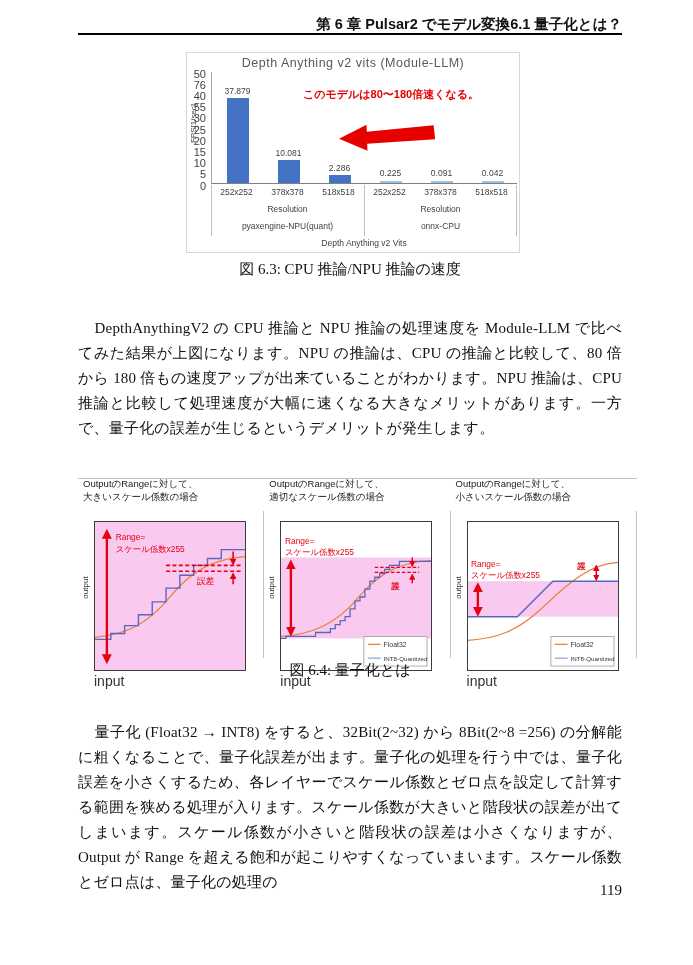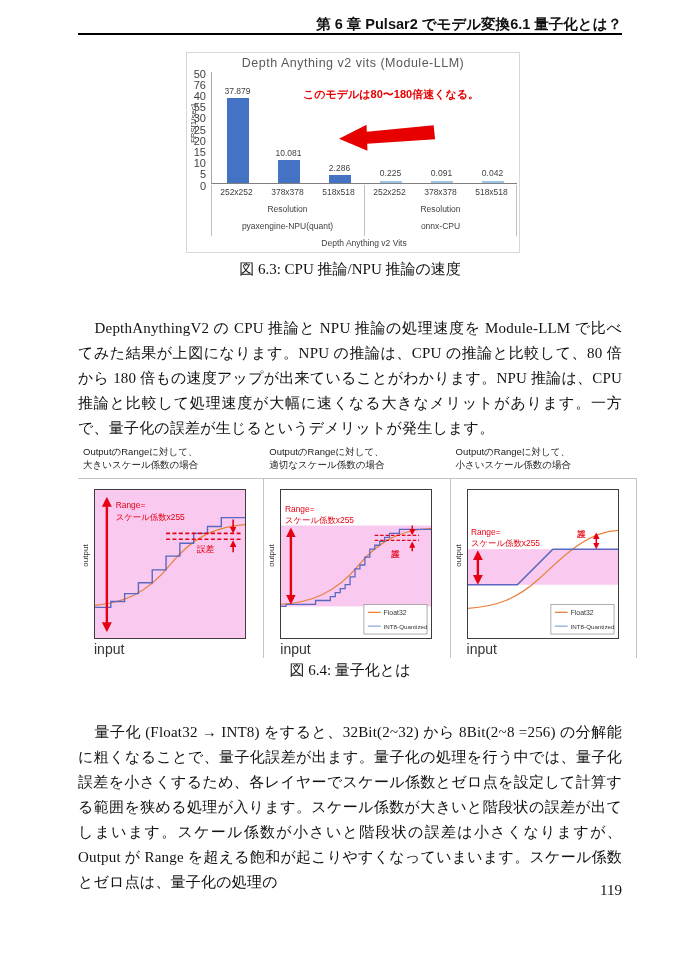--- a/index.html
+++ b/index.html
@@ -41,21 +41,21 @@
   .caption { left:78px; width:544px; text-align:center; font-size:15px; }
   .body-par { left:78px; width:544px; font-size:15px; text-align:justify; text-indent:1.1em;
     line-height:25px; letter-spacing:.2px; }
   .page-num { left:78px; top:882px; width:544px; text-align:right; font-size:15px; }
 
   
   .fig64 { left:78px; top:444px; width:559px; height:214px;
     font-family:"Liberation Sans","DejaVu Sans",sans-serif; }
   .fig64-headers { display:flex; height:34px; }
   .fig64-panels { display:flex; border-top:1px solid #c2c2c2; height:180px; }
-  .f-col { width:186.3px; position:relative; }
+  .f-col { width:186.3px; position:relative;margin-top:32px; }
   .fig64-panels .f-col { border-right:1px solid #c2c2c2; }
   .p-head { padding:2px 0 0 5px; font-size:9.5px; line-height:12.5px; color:#1a1a1a; }
   .p-ylab { position:absolute; left:-15px; top:72px; width:44px; text-align:center;
     transform:rotate(-90deg); font-size:8px; color:#333; }
   .p-xlab { position:absolute; left:16px; top:162px; width:152px; text-align:left;
     font-size:14px; color:#333; }
   .p-svg { position:absolute; left:16px; top:10px; }
   svg text { font-family:"Liberation Sans","DejaVu Sans",sans-serif; }
   .red-t { fill:#e60012; font-size:8.5px; }
   .vert { writing-mode:vertical-rl; }

